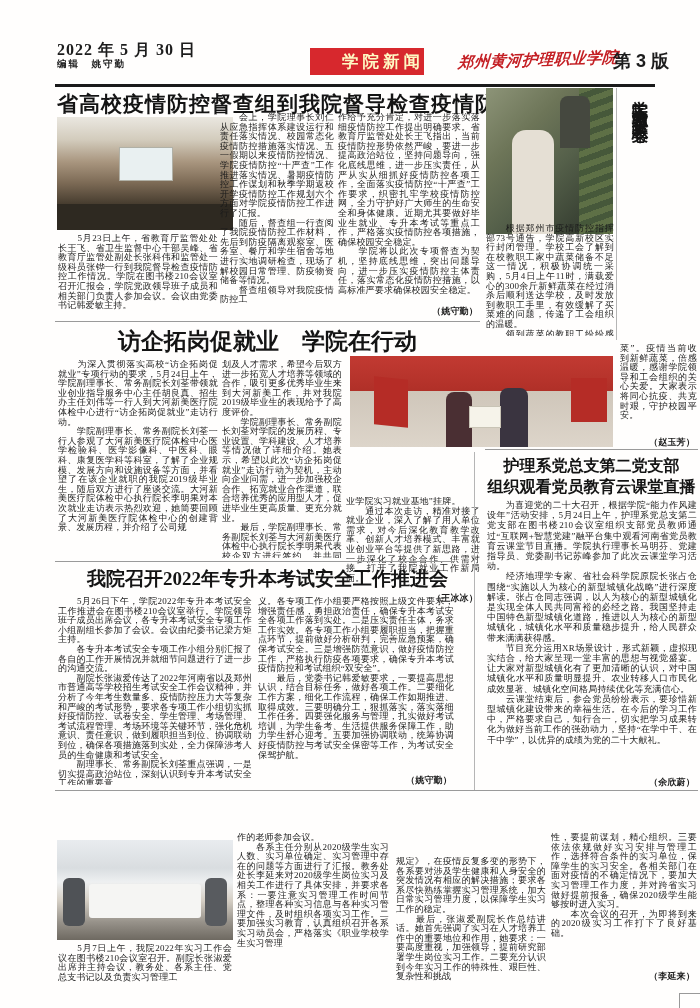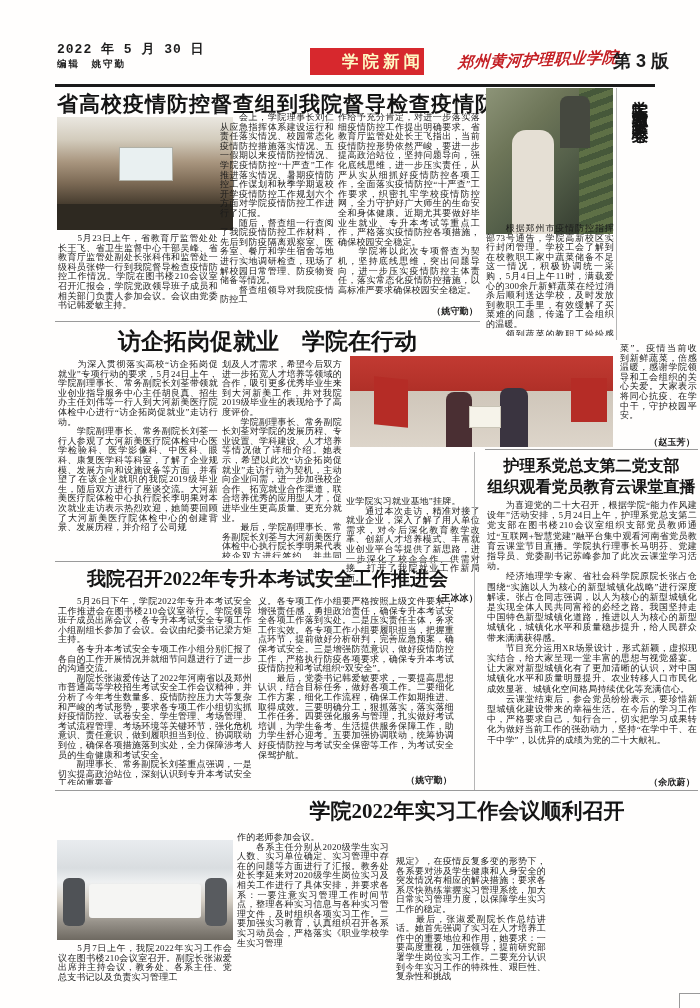--- a/index.html
+++ b/index.html
@@ -1,20 +1,20 @@
 <!DOCTYPE html>
 <html><head>
 <meta charset="utf-8">
 <style>
   html,body{margin:0;padding:0;background:#ffffff;}
   #page{position:relative;width:700px;height:1008px;background:#fffefd;overflow:hidden;
         font-family:"Liberation Serif",serif;color:#1c1c1c;}
   .abs{position:absolute;}
   
-  .date1{font-size:13px;font-weight:bold;font-family:Liberation Mono, monospace;letter-spacing:1px;}
+  .date1{font-size:16px;font-weight:bold;font-family:Liberation Serif, serif;letter-spacing:1px;}
   .date2{font-size:9.5px;font-weight:bold;font-family:"Liberation Sans",sans-serif;letter-spacing:2px;color:#222;}
   .tab{background:#d7282d;color:#fef9c3;font-family:Liberation Sans, sans-serif;font-weight:bold;
        font-size:16.5px;letter-spacing:4px;text-align:right;line-height:27px;}
   .masthead{color:#c41f24;font-weight:bold;font-style:italic;font-size:15.5px;white-space:nowrap;
        transform:rotate(-2deg) skewX(-6deg);letter-spacing:0.5px;}
   .pageno{font-size:18px;font-weight:bold;font-family:Liberation Sans, sans-serif;}
   .hrule{background:#1a1a1a;}
   .divider{background:#9a9a9a;}
   .vline{background:#b5b5b5;}
   
@@ -78,21 +78,21 @@
 
   <div class="abs photo ph2" style="left:486px;top:88px;width:127px;height:146px;">
     <div class="ph2-greens"></div>
     <div class="ph2-person"></div>
     <div class="ph2-figure"></div>
   </div>
   <div class="abs vline" style="left:616px;top:88px;width:1px;height:252px;"></div>
   <div class="abs vertical-hl" style="left:621px;top:88px;width:36px;height:256px;">学院工会为教职工送上『暖心菜』</div>
   <div class="abs col" style="left:486px;top:224px;width:128px;height:112px;">　　根据郑州市疫情防控指挥部73号通告，学院高新校区实行封闭管理。学校工会了解到在校教职工家中蔬菜储备不足这一情况，积极协调统一采购，5月4日上午11时，满载爱心的300余斤新鲜蔬菜在经过消杀后顺利送达学校，及时发放到教职工手里，有效缓解了买菜难的问题，传递了工会组织的温暖。
 　　领到蔬菜的教职工纷纷感谢学院的关怀，称这些蔬菜为“爱心</div>
-  <div class="abs col" style="left:620px;top:344px;width:77px;height:103px;"><span>菜”。疫情当前收到新鲜蔬菜，倍感温暖，感谢学院领导和工会组织的关心关爱。大家表示将同心抗疫、在学中干，守护校园平安。</span><span class="byline">（赵玉芳）</span></div>
+  <div class="abs col" style="left:620px;top:344px;width:77px;height:103px;"><span>菜”。疫情当前收到新鲜蔬菜，倍感温暖，感谢学院领导和工会组织的关心关爱。大家表示将同心抗疫、共克时艰，守护校园平安。</span><span class="byline">（赵玉芳）</span></div>
 
   <div class="abs hl hl-center" style="left:55px;top:326px;width:425px;font-size:23px;">访企拓岗促就业　学院在行动</div>
   <div class="abs col" style="left:58px;top:360px;width:160px;height:198px;">　　为深入贯彻落实高校“访企拓岗促就业”专项行动的要求，5月24日上午，学院副理事长、常务副院长刘荃带领就业创业指导服务中心主任胡良真、招生办主任刘伟等一行人到大河新美医疗院体检中心进行“访企拓岗促就业”走访行动。
 　　学院副理事长、常务副院长刘荃一行人参观了大河新美医疗院体检中心医学检验科、医学影像科、中医科、眼科、康复医学科等科室，了解了企业规模、发展方向和设施设备等方面，并看望了在该企业就职的我院2019级毕业生，随后双方进行了座谈交流。大河新美医疗院体检中心执行院长李明果对本次就业走访表示热烈欢迎，她简要回顾了大河新美医疗院体检中心的创建背景、发展历程，并介绍了公司规</div>
   <div class="abs col" style="left:222px;top:360px;width:120px;height:198px;">划及人才需求，希望今后双方进一步拓宽人才培养等领域的合作，吸引更多优秀毕业生来到大河新美工作，并对我院2019级毕业生的表现给予了高度评价。
 　　学院副理事长、常务副院长刘荃对学院的发展历程、专业设置、学科建设、人才培养等情况做了详细介绍。她表示，希望以此次“访企拓岗促就业”走访行动为契机，主动向企业问需，进一步加强校企合作、拓宽就业合作渠道，联合培养优秀的应用型人才，促进毕业生更高质量、更充分就业。
 　　最后，学院副理事长、常务副院长刘荃与大河新美医疗体检中心执行院长李明果代表校企双方进行签约，并共同为“郑州黄河护理职</div>
   <div class="abs col" style="left:346px;top:452px;width:134px;height:106px;margin-top:45px;"><span>业学院实习就业基地”挂牌。
 　　通过本次走访，精准对接了就业企业，深入了解了用人单位需求，对今后深化教育教学改革、创新人才培养模式、丰富就业创业平台等提供了新思路，进一步深化了校企合作、供需对接，打开了我院就业工作新局面。</span><span class="byline">（王冰冰）</span></div>
   <div class="abs photo ph3" style="left:350px;top:356px;width:263px;height:91px;">
@@ -115,27 +115,28 @@
   <div class="abs divider" style="left:55px;top:561px;width:400px;height:1px;"></div>
   <div class="abs hl hl-center" style="left:55px;top:566px;width:425px;font-size:19px;">我院召开2022年专升本考试安全工作推进会</div>
   <div class="abs col" style="left:58px;top:597px;width:194px;height:188px;">　　5月26日下午，学院2022年专升本考试安全工作推进会在图书楼210会议室举行。学院领导班子成员出席会议，各专升本考试安全专项工作小组副组长参加了会议。会议由纪委书记梁方矩主持。
 　　各专升本考试安全专项工作小组分别汇报了各自的工作开展情况并就细节问题进行了进一步的沟通交流。
 　　副院长张淑爱传达了2022年河南省以及郑州市普通高等学校招生考试安全工作会议精神，并分析了今年考生数量多、疫情防控压力大等复杂和严峻的考试形势，要求各专项工作小组切实抓好疫情防控、试卷安全、学生管理、考场管理、考试流程管理、考场环境等关键环节，强化危机意识、责任意识，做到履职担当到位、协调联动到位，确保各项措施落到实处，全力保障涉考人员的生命健康和考试安全。
 　　副理事长、常务副院长刘荃重点强调，一是切实提高政治站位，深刻认识到专升本考试安全工作的重要意</div>
   <div class="abs col" style="left:258px;top:597px;width:196px;height:188px;"><span>义。各专项工作小组要严格按照上级文件要求，增强责任感，勇担政治责任，确保专升本考试安全各项工作落到实处。二是压实责任主体，务求工作实效。各专项工作小组要履职担当，把握重点环节，提前做好分析研判，完善应急预案，确保考试安全。三是增强防范意识，做好疫情防控工作，严格执行防疫各项要求，确保专升本考试疫情防控和考试组织“双安全”。
 　　最后，党委书记韩爱敏要求，一要提高思想认识，结合目标任务，做好各项工作。二要细化工作方案，细化工作流程，确保工作如期推进、取得成效。三要明确分工，狠抓落实，落实落细工作任务。四要强化服务与管理，扎实做好考试培训，为学生备考、生活提供服务保障工作，助力学生舒心迎考。五要加强协调联动，统筹协调好疫情防控与考试安全保密等工作，为考试安全保驾护航。</span><span class="byline">（姚守勤）</span></div>
   <div class="abs divider" style="left:55px;top:790px;width:643px;height:1px;"></div>
 
-  <div class="abs hl hl-center" style="left:237px;top:797px;width:460px;font-size:21px;">学院2022年实习工作会议顺利召开</div>
   <div class="abs photo ph4" style="left:57px;top:840px;width:176px;height:100px;">
     <div class="ph4-table"></div>
     <div class="ph4-left"></div>
     <div class="ph4-right"></div>
   </div>
   <div class="abs col" style="left:58px;top:944px;width:174px;height:62px;">　　5月7日上午，我院2022年实习工作会议在图书楼210会议室召开。副院长张淑爱出席并主持会议，教务处、各系主任、党总支书记以及负责实习管理工</div>
   <div class="abs col" style="left:237px;top:833px;width:152px;height:175px;">作的老师参加会议。
 　　各系主任分别从2020级学生实习人数、实习单位确定、实习管理中存在的问题等方面进行了汇报。教务处处长李延来对2020级学生岗位实习及相关工作进行了具体安排，并要求各系：一要注意实习管理工作时间节点，整理各种实习信息与各种实习管理文件，及时组织各项实习工作。二要加强实习教育，认真组织召开各系实习动员会，严格落实《职业学校学生实习管理</div>
   <div class="abs col" style="left:396px;top:833px;width:150px;height:175px;margin-top:24px;">规定》，在疫情反复多变的形势下，各系要对涉及学生健康和人身安全的突发情况有相应的解决措施；要求各系尽快熟练掌握实习管理系统，加大日常实习管理力度，以保障学生实习工作的稳定。
 　　最后，张淑爱副院长作总结讲话。她首先强调了实习在人才培养工作中的重要地位和作用，她要求：一要高度重视，加强领导，提前研究部署学生岗位实习工作。二要充分认识到今年实习工作的特殊性、艰巨性、复杂性和挑战</div>
+  <div class="abs col" style="left:551px;top:833px;width:146px;height:148px;"><span>性，要提前谋划，精心组织。三要依法依规做好实习安排与管理工作，选择符合条件的实习单位，保障学生的实习安全。各相关部门在面对疫情的不确定情况下，要加大实习管理工作力度，并对跨省实习做好提前报备，确保2020级学生能够按时进入实习。
+　　本次会议的召开，为即将到来的2020级实习工作打下了良好基础。</span><span class="byline">（李延来）</span></div>
 
   <div class="abs corner" style="left:679px;top:993px;width:20px;height:14px;"></div>
 
 </div>
 
 </body></html>

